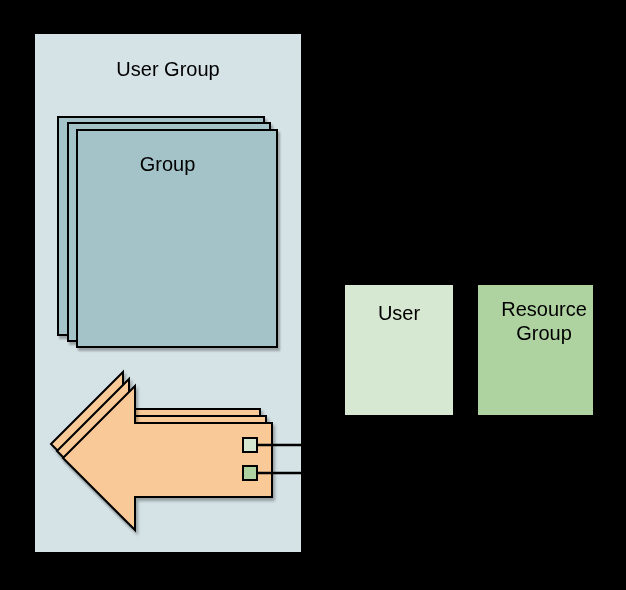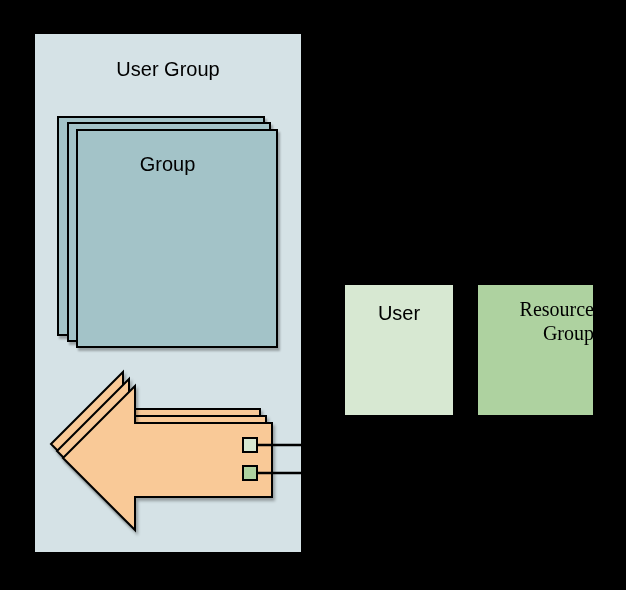--- a/index.html
+++ b/index.html
@@ -38,21 +38,21 @@
     position: absolute;
     font-size: 20px;
     line-height: 24px;
     color: #000;
     white-space: pre-line;
   }
   .label-user-group   { left: 35px;  top: 57px;  width: 266px; text-align: center; }
   .label-user         { left: 57px;  top: 152px; width: 221px; text-align: center; }
   .label-role-binding { left: 52px;  top: 446px; width: 220px; text-align: center; }
   .label-role         { left: 345px; top: 301px; width: 108px; text-align: center; }
-  .label-resource     { left: 494px; top: 297px; width: 100px; text-align: right; font-family: Liberation Serif, serif; }
+  .label-resource     { left: 494px; top: 297px; width: 100px; text-align: center; }
   svg.overlay {
     position: absolute;
     left: 0; top: 0;
     width: 626px; height: 590px;
   }
   .arrow-poly {
     stroke: #000;
     stroke-width: 2;
     stroke-linejoin: miter;
     filter: drop-shadow(2px 3px 1.5px rgba(0,0,0,0.3));

